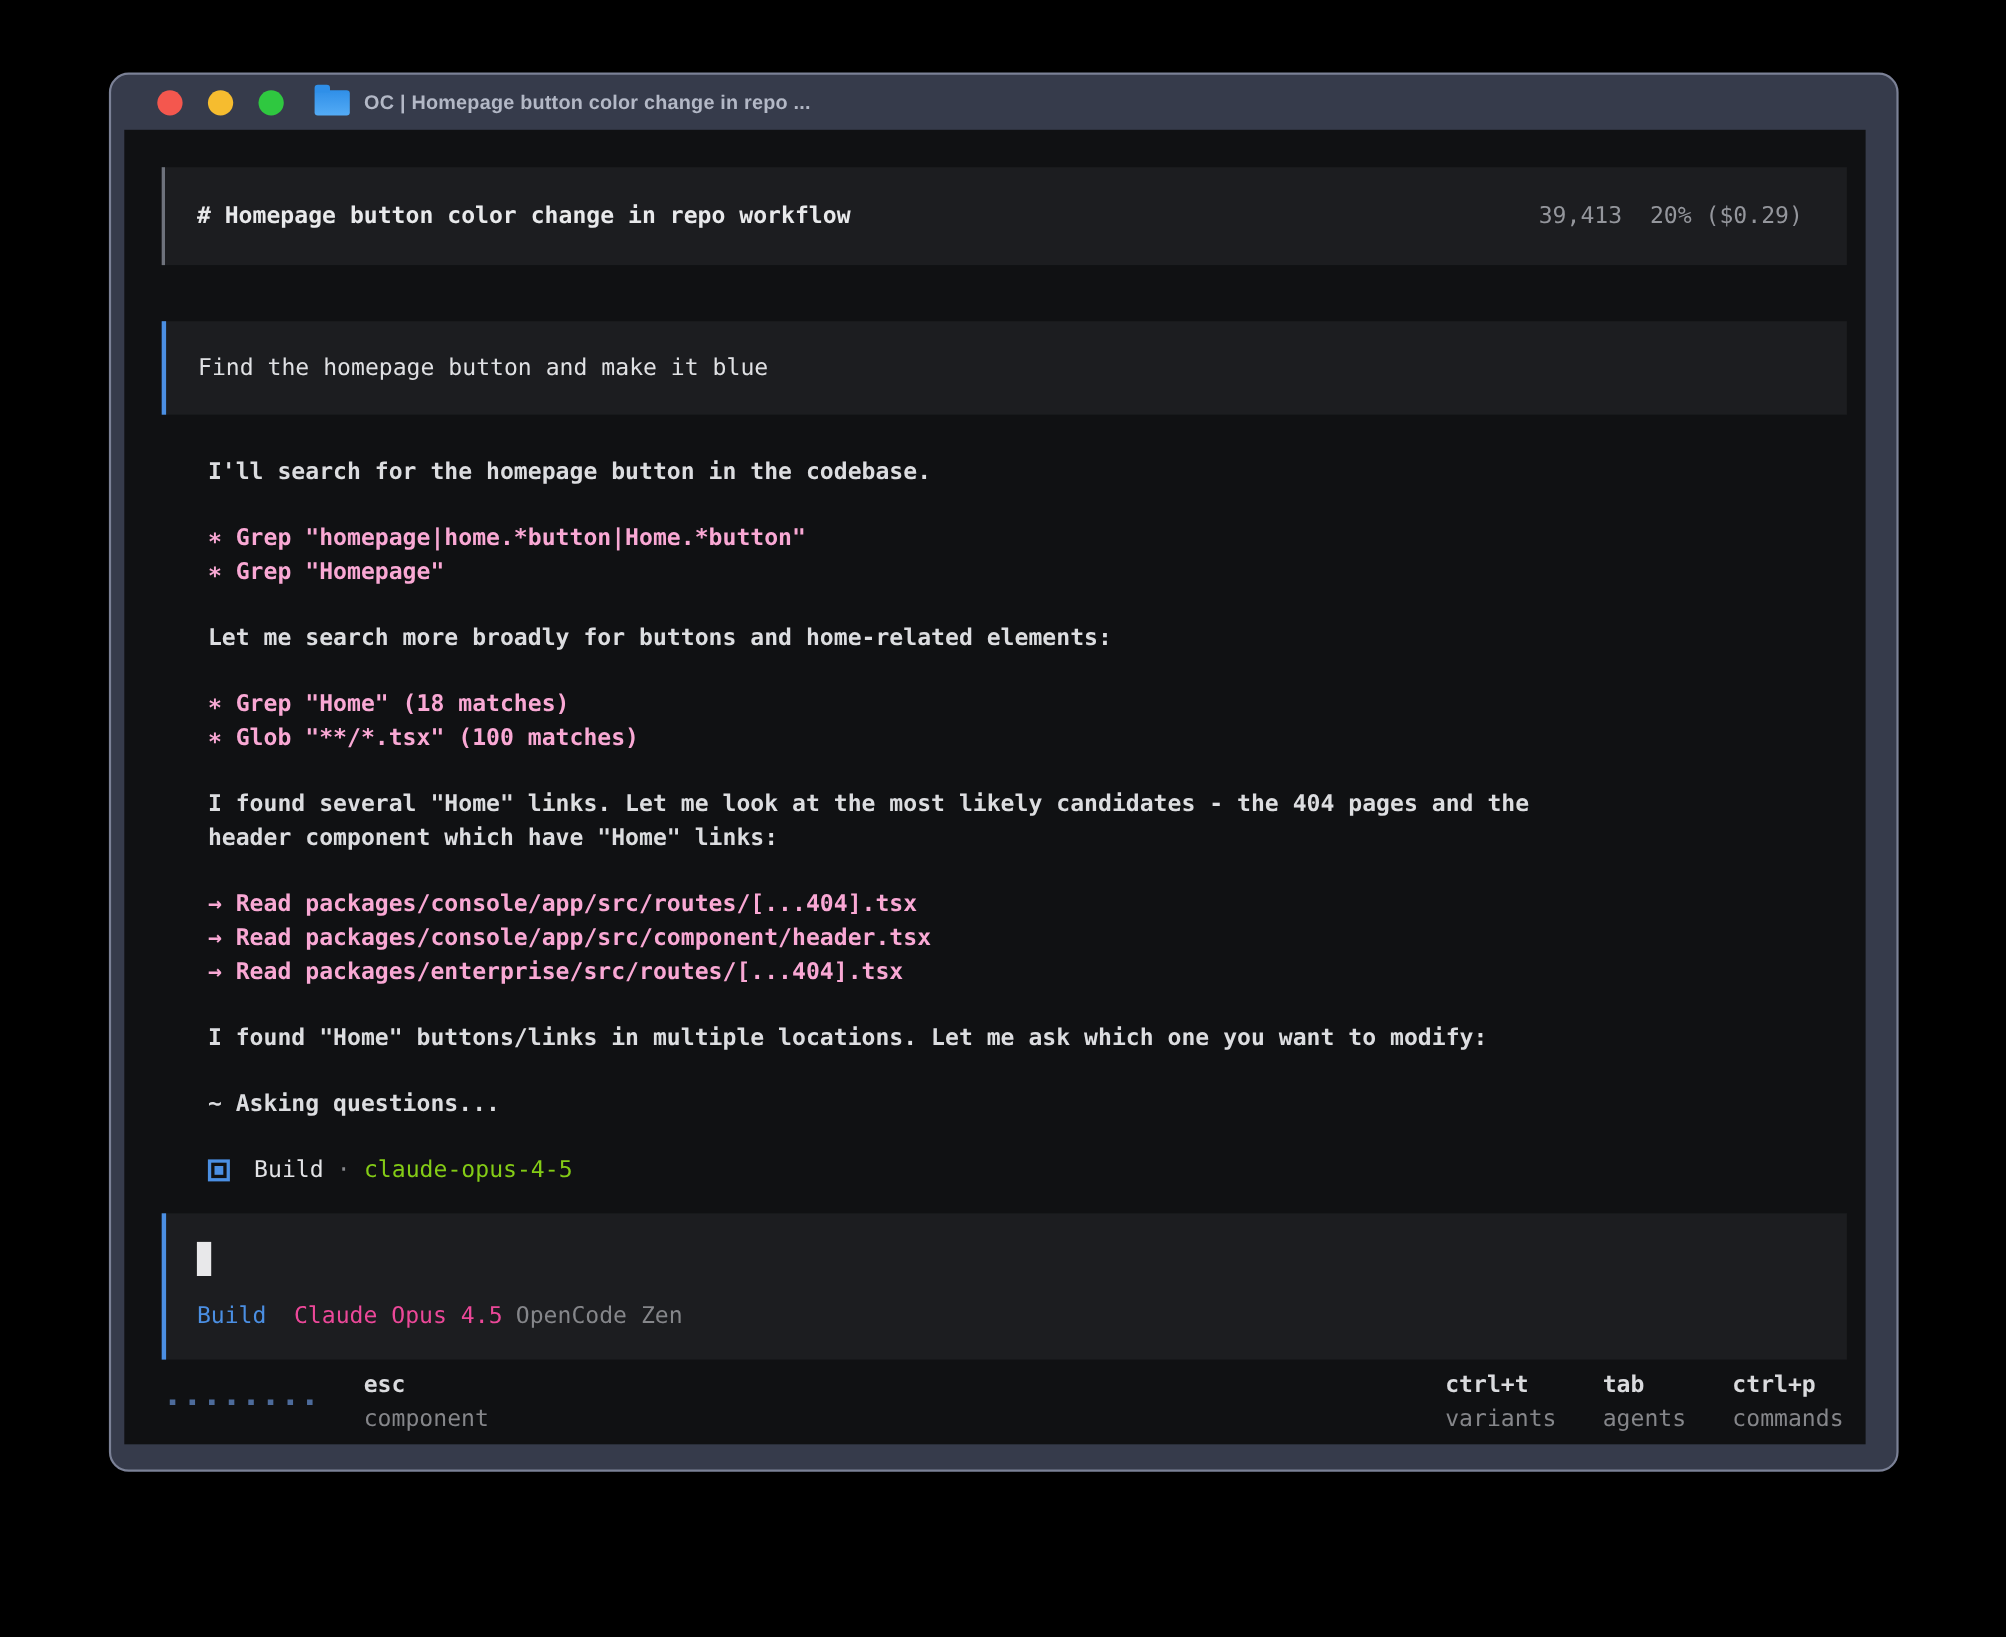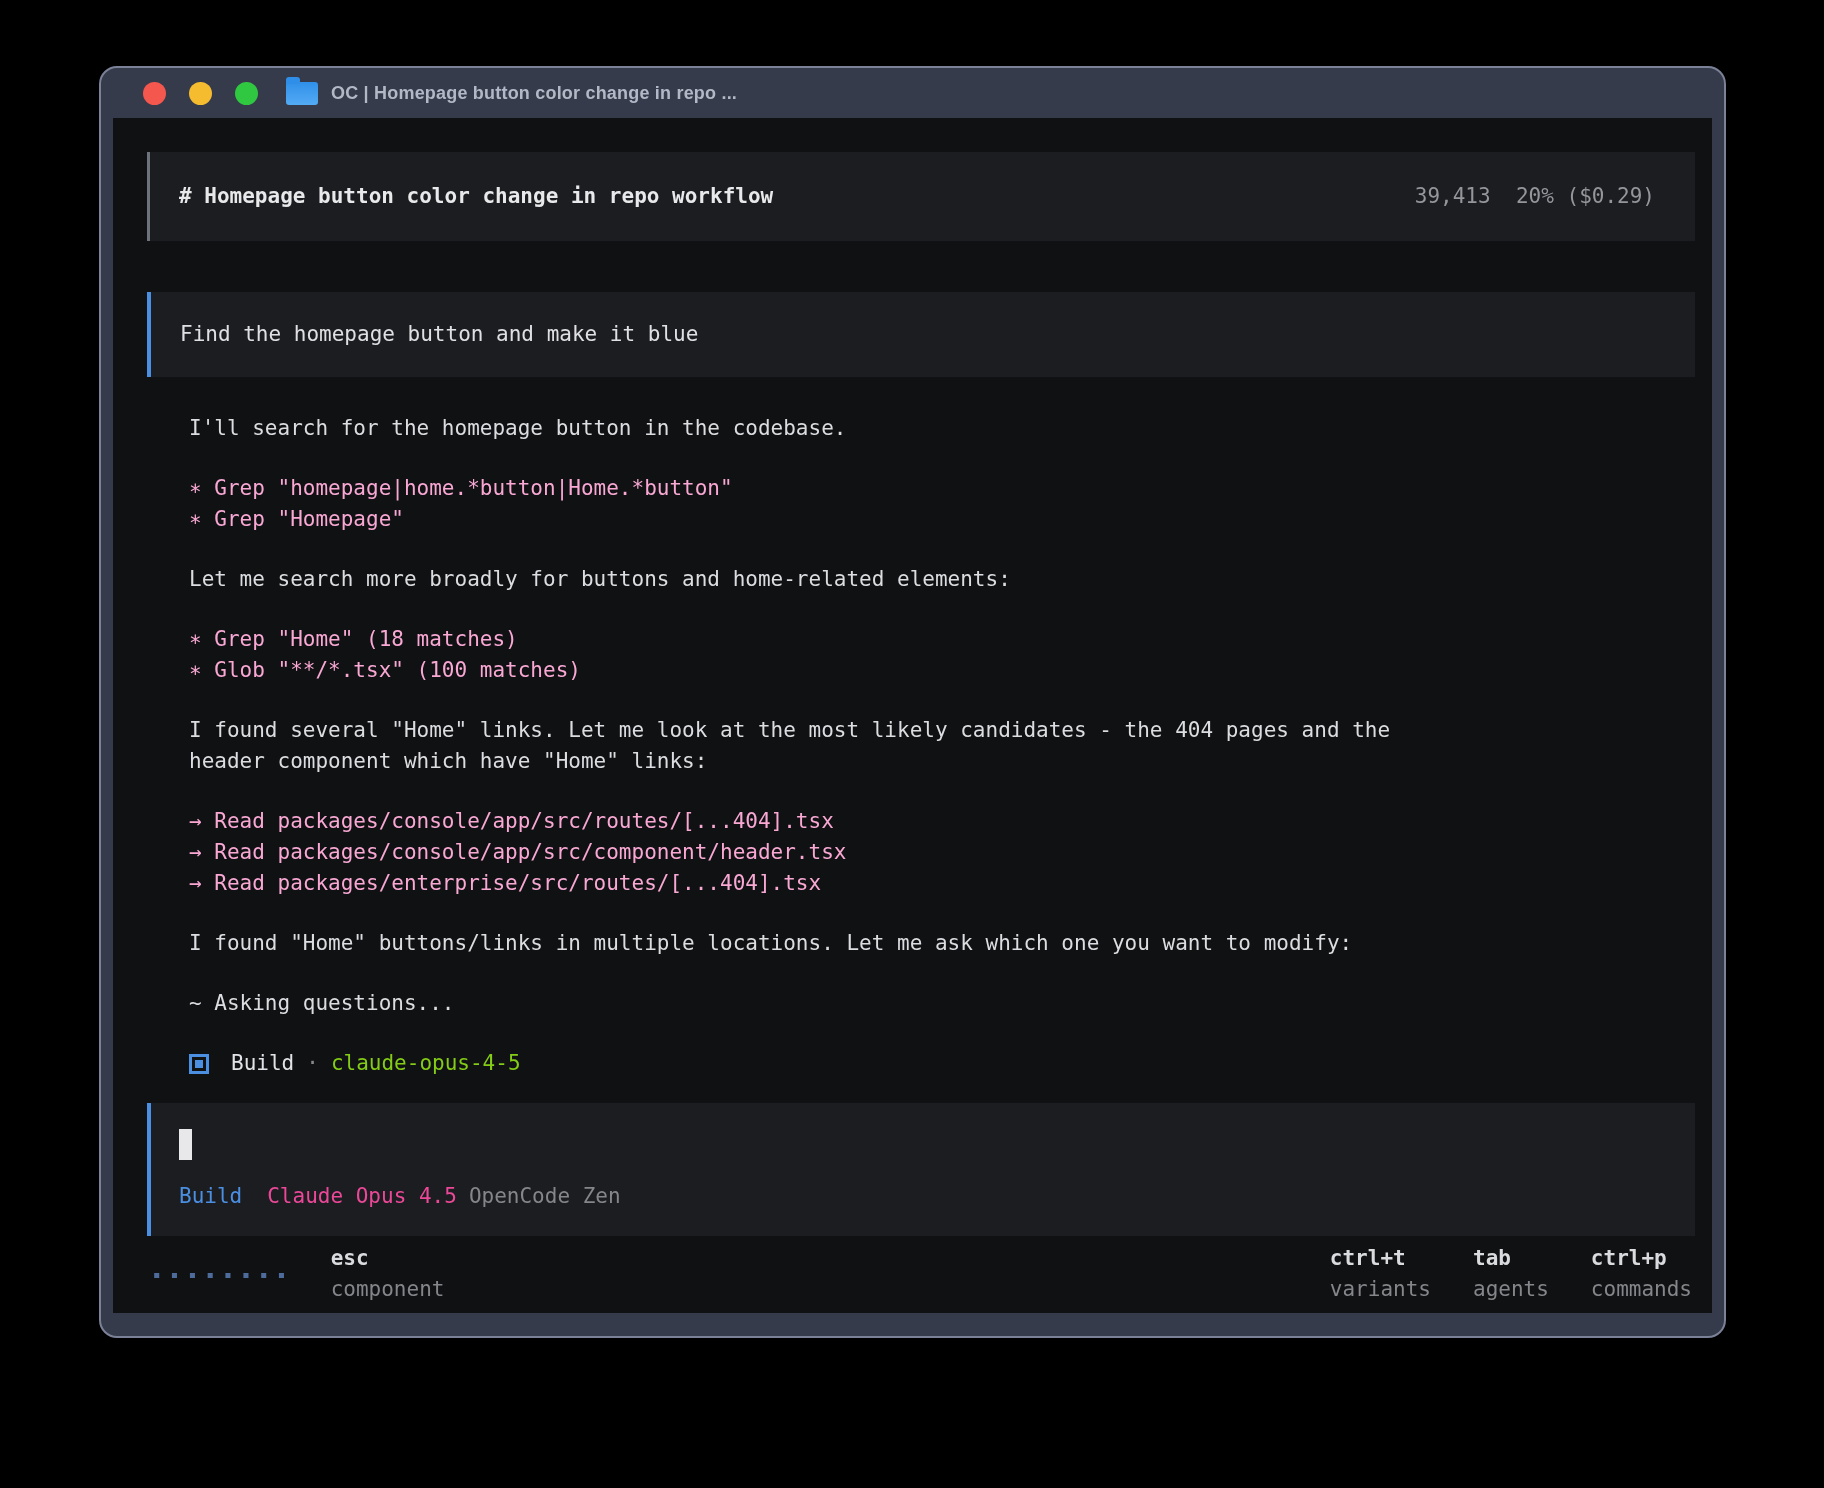--- a/index.html
+++ b/index.html
@@ -19,35 +19,35 @@
   .light.yellow { background:#f6bc2f; }
   .light.green  { background:#2fc840; }
   .title-group { display:flex; align-items:center; margin-left:28px; }
   .folder { width:32px; height:23px; border-radius:3px; position:relative;
             background:linear-gradient(#2f8fe8,#54abf5); margin-right:13px; }
   .folder::before { content:""; position:absolute; top:-5px; left:0; width:14px;
             height:7px; background:#2f8fe8; border-radius:3px 3px 0 0; }
   .win-title { color:#b3b8c6; font-size:18px; font-weight:bold; letter-spacing:.2px; }
 
   
-  .content { position:absolute; left:12px; right:12px; top:50px; height:1195px;
+  .content { position:absolute; left:12px; right:28px; top:50px; height:1195px;
              background:#101113; font-size:21px; line-height:31px; }
 
   .block { margin-left:34px; margin-right:17px; background:#1c1d20; }
   .session-header { margin-top:34px; border-left:3px solid #6e727c;
                     padding:29px 40px 29px 29px; display:flex;
                     justify-content:space-between; align-items:baseline; }
   .session-title { color:#e8e9eb; font-weight:bold; white-space:pre; }
   .session-stats { color:#94969c; white-space:pre; }
 
   .user-msg { margin-top:51px; border-left:4px solid #4b8fe3;
               padding:27px 29px; color:#dfe0e3; }
 
   .conversation { margin:36px 40px 0 76px; max-width:1250px; }
-  .para { margin-top:29px; }
+  .para { margin-top:29px;font-weight:bold; }
   .para:first-child { margin-top:0; }
   .line { white-space:pre-wrap; }
   .line.text { color:#dcdde0; }
   .line.tool { color:#f9a8d4; }
 
   .agent-row { margin-top:29px; display:flex; align-items:center; }
   .build-icon { width:20px; height:20px; border:3px solid #4b8fe3;
                 position:relative; flex:none; }
   .build-icon::after { content:""; position:absolute; inset:3px; background:#4b8fe3; }
   .agent-name { color:#e2e3e6; margin-left:22px; }

